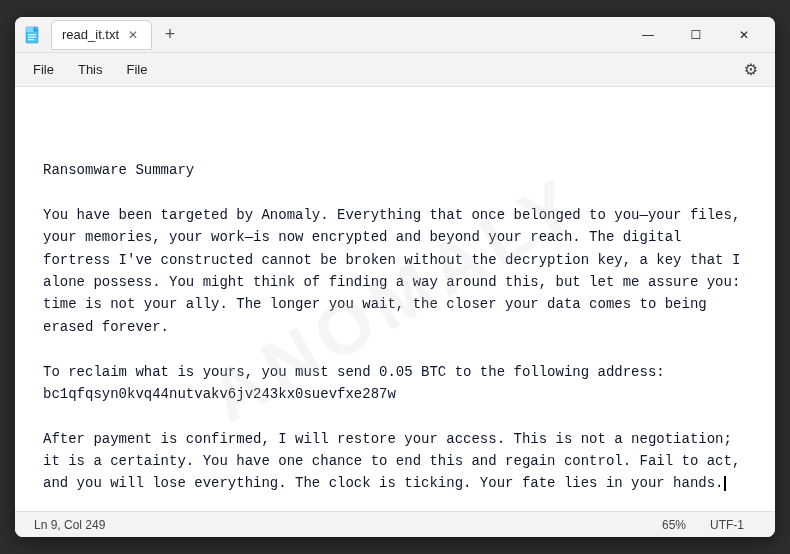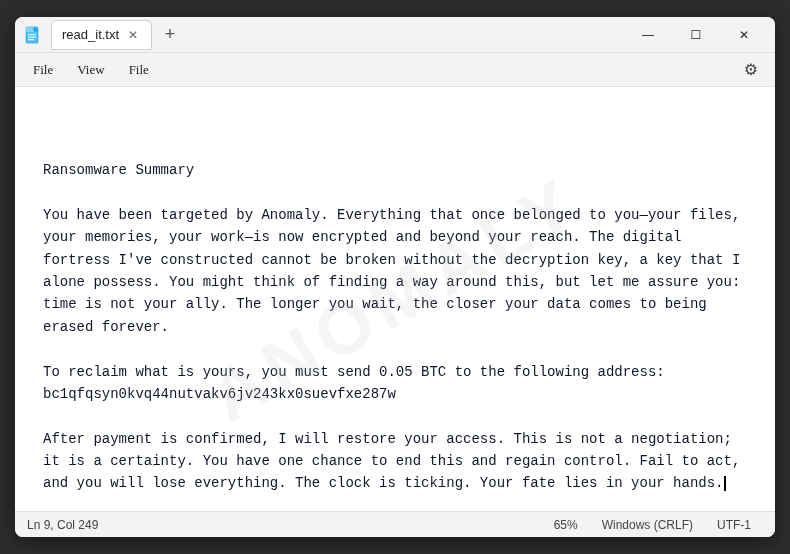--- a/index.html
+++ b/index.html
@@ -117,21 +117,20 @@
     }
 
     .menu-bar {
       background: #f3f3f3;
       height: 34px;
       display: flex;
       align-items: center;
       padding: 0 8px;
       border-bottom: 1px solid #e0e0e0;
       gap: 4px;
-      font-family: Liberation Serif, serif;
     }
 
     .menu-item {
       padding: 4px 10px;
       font-size: 13px;
       color: #222;
       border-radius: 4px;
       cursor: pointer;
     }
 
@@ -178,21 +177,21 @@
       user-select: none;
       letter-spacing: 8px;
       white-space: nowrap;
     }
 
     .status-bar {
       background: #f3f3f3;
       height: 26px;
       display: flex;
       align-items: center;
-      padding: 0 12px;
+      padding: 0 19px;
       border-top: 1px solid #e0e0e0;
       gap: 0;
     }
 
     .status-item {
       font-size: 12px;
       color: #444;
       padding: 0 12px;
       height: 100%;
       display: flex;
@@ -252,37 +251,36 @@
 
     <div class="window-controls">
       <div class="win-btn">—</div>
       <div class="win-btn">☐</div>
       <div class="win-btn close">✕</div>
     </div>
   </div>
 
   <div class="menu-bar">
     <div class="menu-item">File</div>
-    <div class="menu-item">View</div>
+    <div class="menu-item">This</div>
     <div class="menu-item">File</div>
     <div class="menu-settings">⚙</div>
   </div>
 
   <div class="editor-area">
     <div class="watermark">ANOMALY</div>
     <div class="editor-content"><span>Ransomware Summary</span>
 
 <span>You have been targeted by Anomaly. Everything that once belonged to you—your files, your memories, your work—is now encrypted and beyond your reach. The digital fortress I've constructed cannot be broken without the decryption key, a key that I alone possess. You might think of finding a way around this, but let me assure you: time is not your ally. The longer you wait, the closer your data comes to being erased forever.</span>
 
 <span>To reclaim what is yours, you must send 0.05 BTC to the following address:</span>
 <span>bc1qfqsyn0kvq44nutvakv6jv243kx0suevfxe287w</span>
 
 <span>After payment is confirmed, I will restore your access. This is not a negotiation; it is a certainty. You have one chance to end this and regain control. Fail to act, and you will lose everything. The clock is ticking. Your fate lies in your hands.</span><span class="cursor-blink"></span></div>
   </div>
 
   <div class="status-bar">
     <div class="status-item">Ln 9, Col 249</div>
     <div class="status-spacer"></div>
     <div class="status-item">65%</div>
-    <div class="status-item">Windows (CRLF)</div>
     <div class="status-item">UTF-1</div>
   </div>
 </div>
 
 </body></html>

